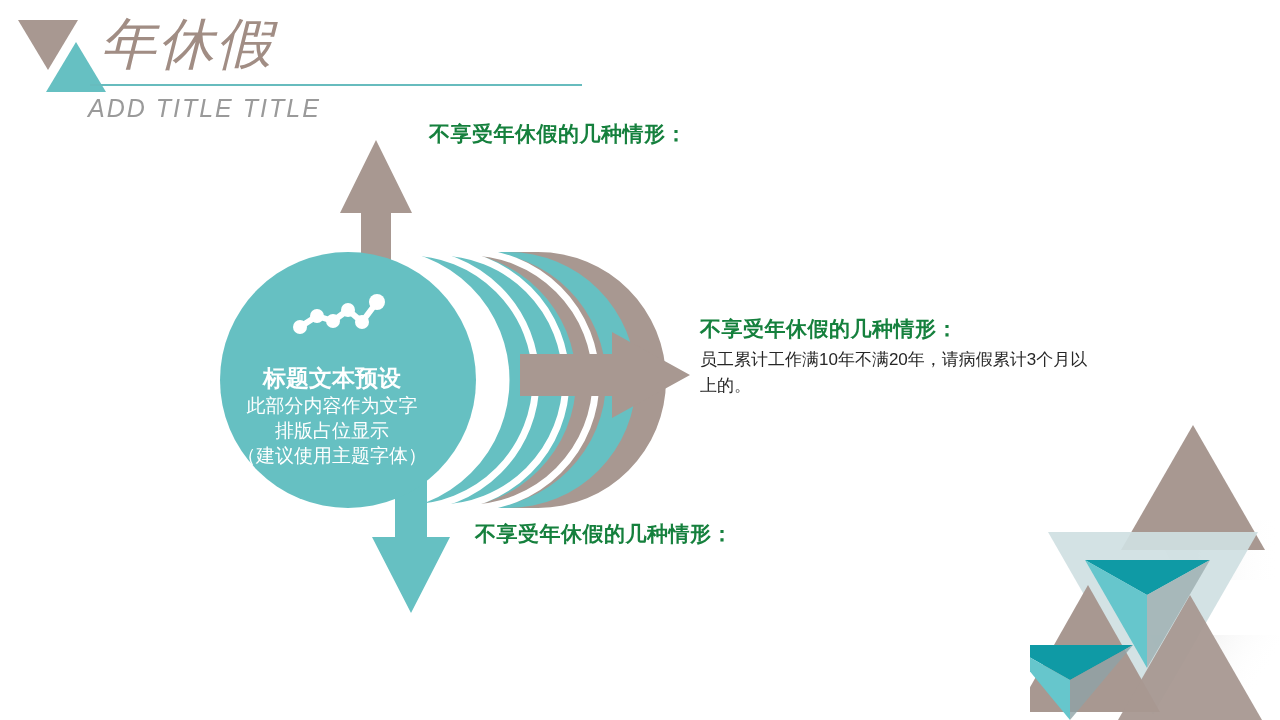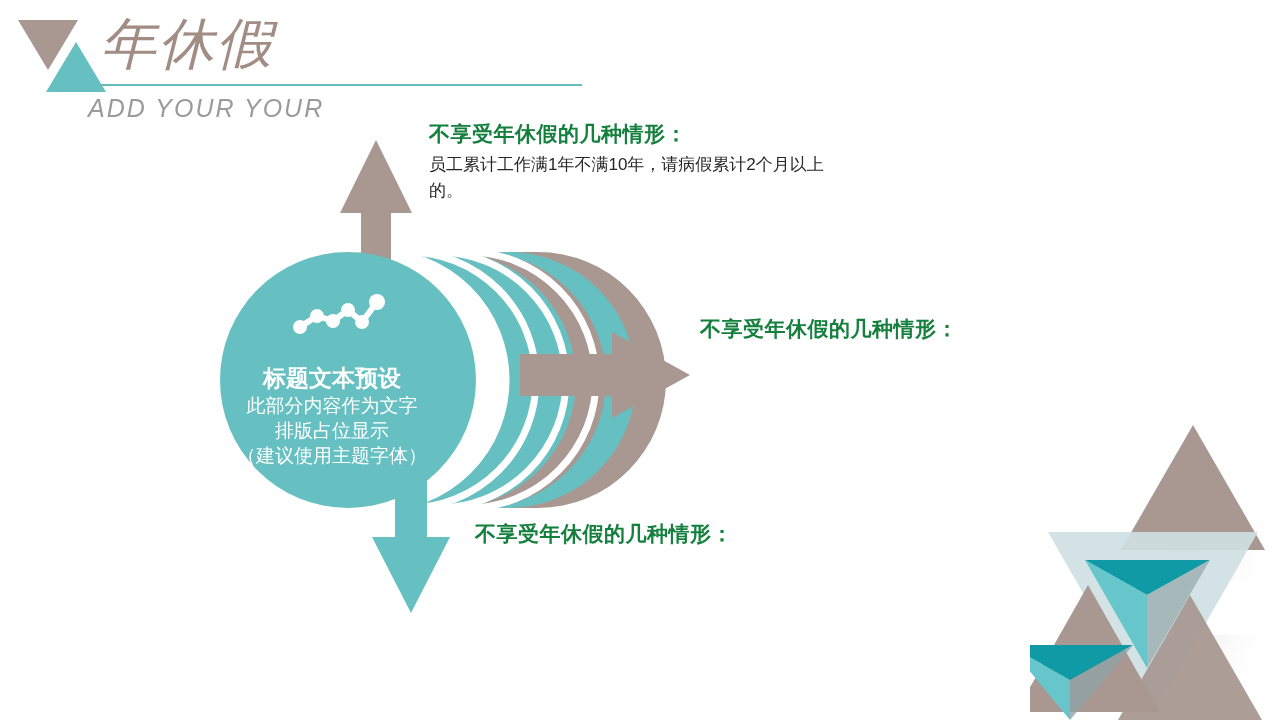--- a/index.html
+++ b/index.html
@@ -117,21 +117,21 @@
 </head>
 <body>
 
 <div id="header-logo">
   <div class="tri-down"></div>
   <div class="tri-up"></div>
 </div>
 
 <div id="title-cn">年休假</div>
 <div id="title-rule"></div>
-<div id="title-en">ADD YOUR YOUR</div>
+<div id="title-en">ADD TITLE TITLE</div>
 
 <svg id="diagram" viewBox="0 0 1280 720">
 
   <g>
 
     <path d="M 350 252 A 128 128 0 0 1 350 508 L 420 508 A 128 128 0 0 0 420 252 Z" fill="#a89891" transform="translate(118,0)"></path>
 
     <path d="M 350 252 A 128 128 0 0 1 350 508 L 420 508 A 128 128 0 0 0 420 252 Z" fill="#66c0c2" transform="translate(88,0)"></path>
 
     <path d="M 350 252 A 128 128 0 0 1 350 508 L 420 508 A 128 128 0 0 0 420 252 Z" fill="#a89891" transform="translate(58,0)"></path>
@@ -165,25 +165,25 @@
   </g>
 
   <text x="332" y="386" text-anchor="middle" fill="#ffffff" font-family="DejaVu Sans, Liberation Sans, sans-serif" font-size="23" font-weight="bold">标题文本预设</text>
   <text x="332" y="412" text-anchor="middle" fill="#ffffff" font-family="DejaVu Sans, Liberation Sans, sans-serif" font-size="19">此部分内容作为文字</text>
   <text x="332" y="437" text-anchor="middle" fill="#ffffff" font-family="DejaVu Sans, Liberation Sans, sans-serif" font-size="19">排版占位显示</text>
   <text x="332" y="462" text-anchor="middle" fill="#ffffff" font-family="DejaVu Sans, Liberation Sans, sans-serif" font-size="19">（建议使用主题字体）</text>
 </svg>
 
 <div class="callout" id="callout-1">
   <p class="callout-title">不享受年休假的几种情形：</p>
-  <p class="callout-body">员工累计工作满1年不满10年，请病假累计2个月以上的。</p>
 </div>
 
 <div class="callout" id="callout-2">
   <p class="callout-title">不享受年休假的几种情形：</p>
+  <p class="callout-body">员工累计工作满10年不满20年，请病假累计3个月以上的。</p>
 </div>
 
 <div class="callout" id="callout-3">
   <p class="callout-title">不享受年休假的几种情形：</p>
 </div>
 
 <svg id="deco-triangles" viewBox="0 0 250 300">
   <defs>
     <linearGradient id="shadowFade" x1="0" y1="0" x2="1" y2="0">
       <stop offset="0%" stop-color="#c9c9c9" stop-opacity="0.55"></stop>

